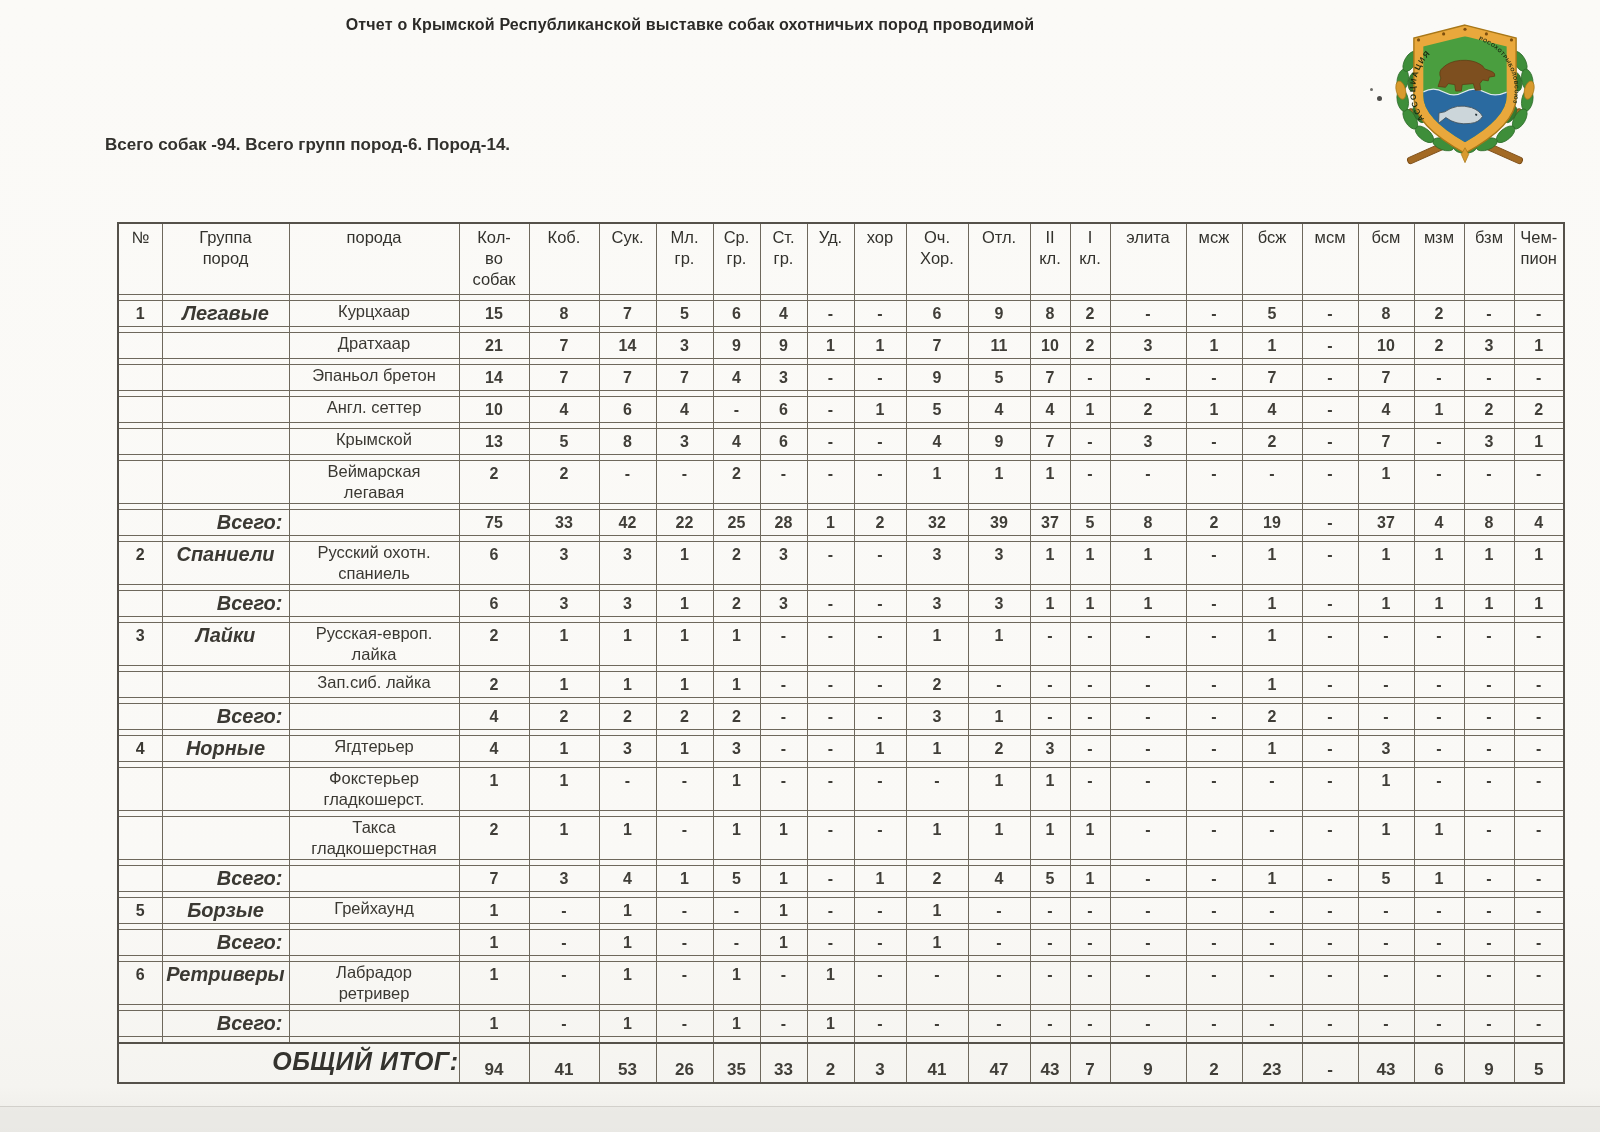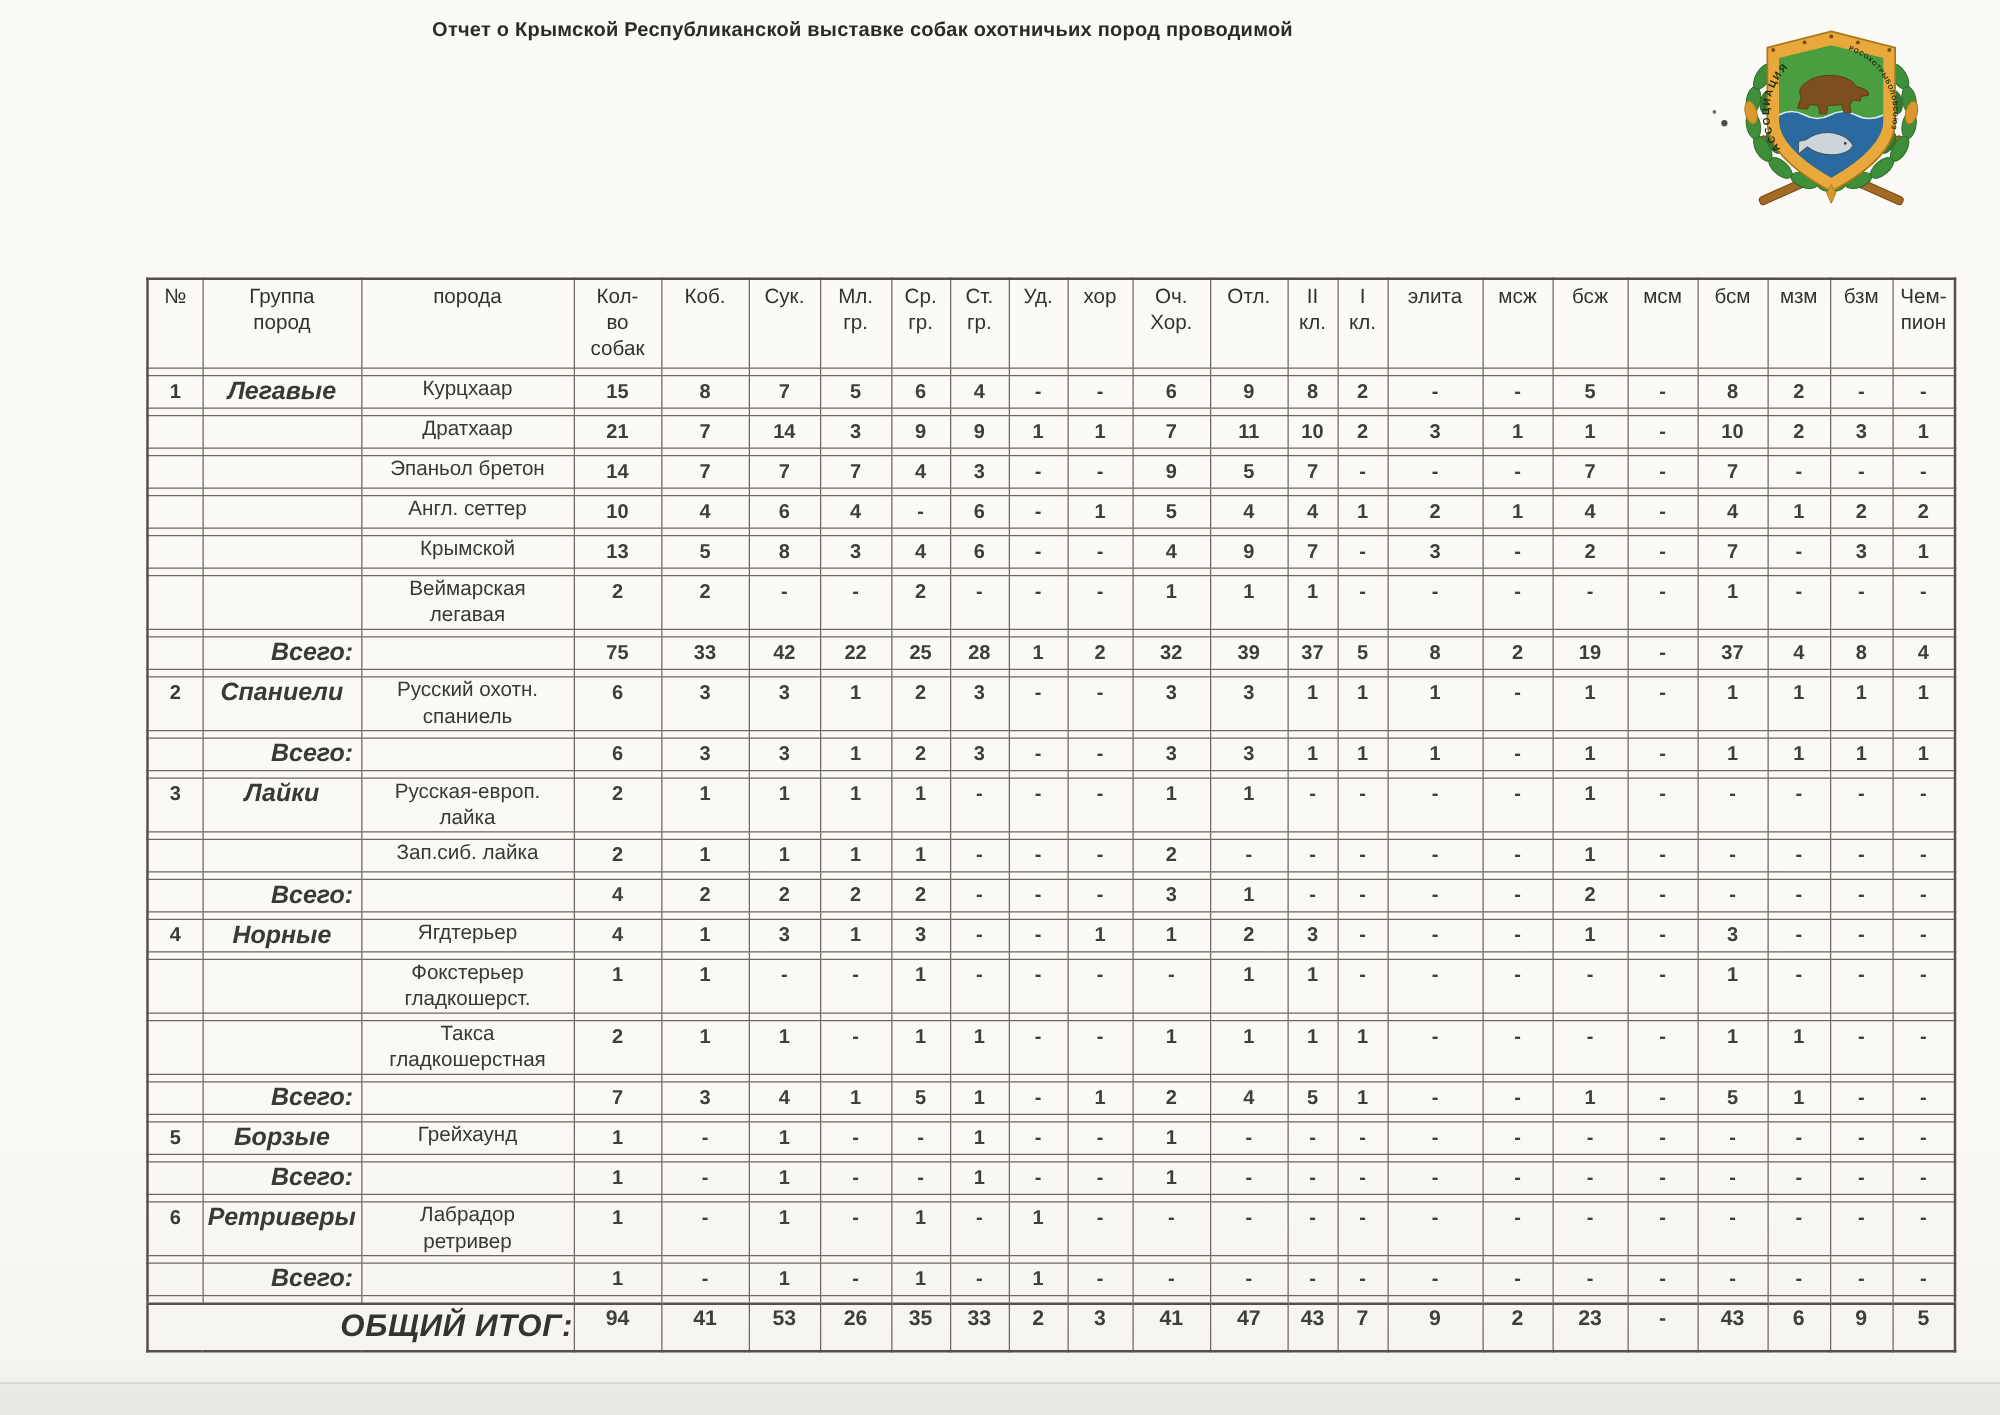--- a/index.html
+++ b/index.html
@@ -49,32 +49,33 @@
   td.group{text-align:center;font-size:20px;font-weight:bold;font-style:italic;padding:2px 2px;line-height:21px;}
   td.group.total{text-align:right;padding-right:6px;}
   td.breed{text-align:center;font-size:16.5px;white-space:pre-line;padding:0 2px;line-height:21px;color:#3a3832;}
   td.val{ text-align:center;font-size:16px;font-weight:bold;padding:2px 1px;line-height:21px;color:#403e38;}
   tr.sp td{height:5px;padding:0;border:1px solid #6e685c;}
   tr.grand td{border-top:2px solid #55514a;}
   td.grandlabel{
     text-align:right;font-size:25px;font-weight:bold;font-style:italic;
     padding:3px 0 5px;letter-spacing:.5px;color:#34332e;line-height:28px;
   }
-  tr.grand td.val{font-size:17px;padding-top:0;margin-left:48px;}
+  tr.grand td.val{font-size:17px;padding-top:15px;margin-left:48px;}
   .scan-bottom{
     position:absolute;left:0;top:1106px;width:1600px;height:26px;
     background:#e9e8e4;border-top:1px solid #c8c6c1;opacity:.75;
   }
 </style>
 </head>
 <body>
 
 <div class="page">
 
   <div class="title1">Отчет о Крымской Республиканской выставке собак охотничьих пород  проводимой</div>
+  <div class="summary">Всего собак -94.  Всего групп пород-6.   Пород-14.</div>
 
   <div class="emblem">
     <svg viewBox="0 0 170 172" width="158" height="160">
       <defs>
         <clipPath id="innerShield">
           <path d="M85,26 L130,37 L130,90 Q130,114 85,140 Q40,114 40,90 L40,37 Z"></path>
         </clipPath>
         <path id="arcL" d="M45,120 A55,55 0 0 1 72,31"></path>
         <path id="arcR" d="M97,29 A57,57 0 0 1 127,118"></path>
       </defs>

